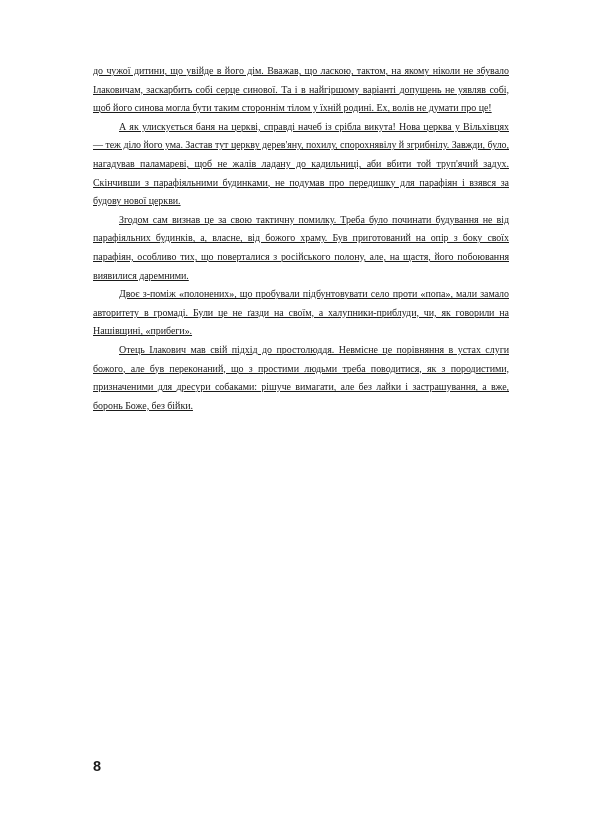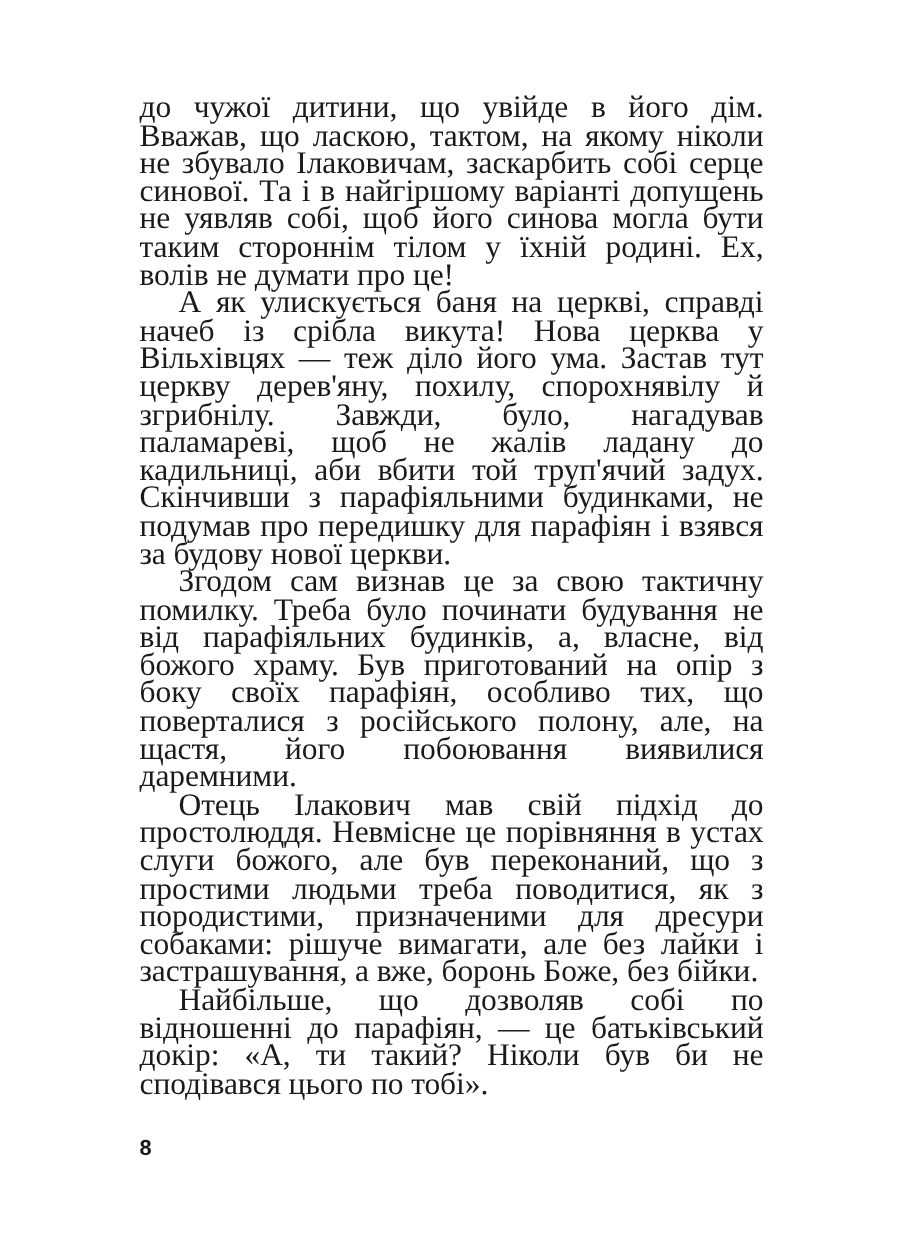--- a/index.html
+++ b/index.html
@@ -32,25 +32,26 @@
     top: 62px;
     width: 416px;
   }
 
   .para {
     margin: 0;
     padding: 0;
     text-indent: 26px;
     text-align: justify;
     text-justify: inter-word;
-    font-size: 21px;
+    font-size: 10px;
     line-height: 18.6px;
     letter-spacing: -0.05px;
     word-spacing: 0px;
     hyphens: manual;
+    text-decoration: underline;
   }
 
   .para.first {
     text-indent: 0;
   }
 
   #page-number {
     position: absolute;
     left: 93px;
     top: 758px;
@@ -67,24 +68,24 @@
 <div id="page">
 
   <div id="text-column">
 
     <p class="para first">до чужої дитини, що увійде в його дім. Вважав, що ласкою, тактом, на якому ніколи не збувало Ілаковичам, заскарбить собі серце синової. Та і в найгіршому варіанті допущень не уявляв собі, щоб його синова могла бути таким стороннім тілом у їхній родині. Ех, волів не думати про це!</p>
 
     <p class="para">А як улискується баня на церкві, справді начеб із срібла викута! Нова церква у Вільхівцях — теж діло його ума. Застав тут церкву дерев'яну, похилу, спорохнявілу й згрибнілу. Завжди, було, нагадував паламареві, щоб не жалів ладану до кадильниці, аби вбити той труп'ячий задух. Скінчивши з парафіяльними будинками, не подумав про передишку для парафіян і взявся за будову нової церкви.</p>
 
     <p class="para">Згодом сам визнав це за свою тактичну помилку. Треба було починати будування не від парафіяльних будинків, а, власне, від божого храму. Був приготований на опір з боку своїх парафіян, особливо тих, що поверталися з російського полону, але, на щастя, його побоювання виявилися даремними.</p>
 
+    <p class="para">Двоє з-поміж «полонених», що пробували підбунтовувати село проти «попа», мали замало авторитету в громаді. Були це не ґазди на своїм, а халупники-приблуди, чи, як говорили на Нашівщині, «прибеги».</p>
 
     <p class="para">Отець Ілакович мав свій підхід до простолюддя. Невмісне це порівняння в устах слуги божого, але був переконаний, що з простими людьми треба поводитися, як з породистими, призначеними для дресури собаками: рішуче вимагати, але без лайки і застрашування, а вже, боронь Боже, без бійки.</p>
 
 
-    <p class="para">Найбільше, що дозволяв собі по відношенні до парафіян, — це батьківський докір: «А, ти такий? Ніколи був би не сподівався цього по тобі».</p>
 
 
   </div>
 
   <div id="page-number">8</div>
 
 </div>
 
 </body></html>

